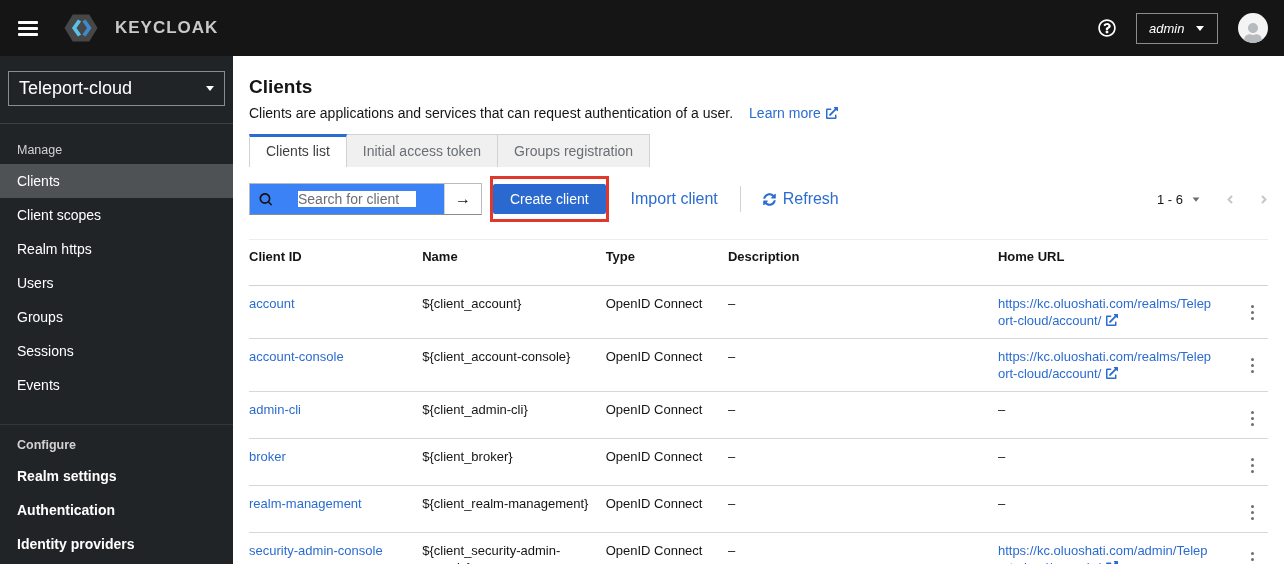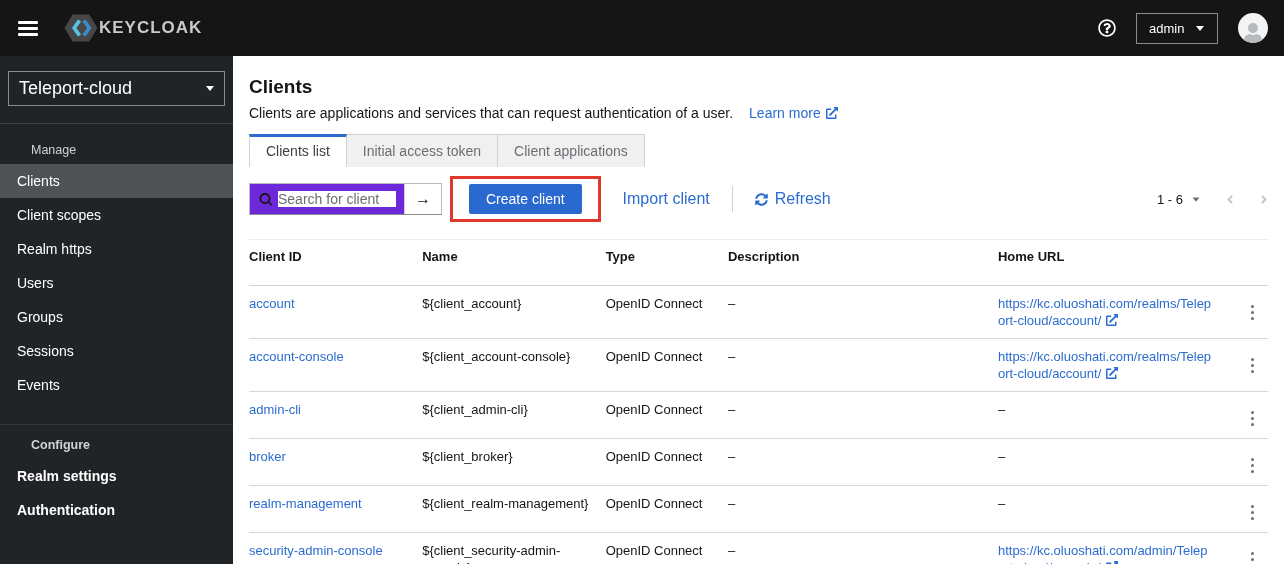--- a/index.html
+++ b/index.html
@@ -7,68 +7,68 @@
   body { font-family:"Liberation Sans", sans-serif; background:#fff; color:#151515; }
   .app { width:1284px; height:564px; display:flex; flex-direction:column; }
 
   
   .topbar { height:56px; background:#151515; display:flex; align-items:center; padding:0 16px; flex-shrink:0; }
   .hamburger { background:none; border:none; cursor:pointer; width:20px; height:15px;
     display:flex; flex-direction:column; justify-content:space-between; margin:0 26px 0 2px; }
   .hamburger span { display:block; height:3px; background:#fff; border-radius:1px; }
   .brand { display:flex; align-items:center; gap:1px; }
   .brand svg { width:34px; height:30px; }
-  .brand-text { color:#c9c9c9; font-weight:bold; font-size:17px; letter-spacing:1px; }
+  .brand-text { color:#c9c9c9; font-weight:bold; font-size:17px; letter-spacing:1px;margin-left:16px; }
   .topbar-right { margin-left:auto; display:flex; align-items:center; gap:20px; }
   .icon-btn { background:none; border:none; cursor:pointer; display:flex; align-items:center; }
   .icon-btn svg { width:18px; height:18px; fill:#fff; }
   .user-dropdown { background:transparent; border:1px solid #8a8d90; color:#fff; font-size:13px;
-    padding:7px 12px; display:flex; align-items:center; gap:12px; cursor:pointer; min-width:82px; }
+    padding:7px 12px; display:flex; align-items:center; gap:12px; cursor:pointer; min-width:82px;font-style:italic; }
   .caret-down { width:0; height:0; border-left:4px solid transparent; border-right:4px solid transparent;
     border-top:5px solid currentColor; display:inline-block; }
   .avatar { width:30px; height:30px; border-radius:50%; background:#f4f4f4; overflow:hidden;
     display:flex; align-items:flex-end; justify-content:center; }
   .avatar svg { width:18px; height:20px; fill:#b8bbbe; }
 
   
   .body { flex:1; display:flex; min-height:0; }
 
   
   .sidebar { width:233px; background:#212427; flex-shrink:0; display:flex; flex-direction:column; overflow:hidden; }
   .realm-block { padding:15px 8px 17px; border-bottom:1px solid #3c3f42; }
   .realm-selector { width:100%; background:transparent; border:1px solid #8a8d90; color:#fff;
     font-size:18px; padding:6px 10px; display:flex; align-items:center; justify-content:space-between; cursor:pointer; }
   .nav { padding-top:10px; }
-  .nav-section-label { color:#d2d2d2; font-size:12.5px; padding:9px 17px 7px;margin-left:14px; }
+  .nav-section-label { color:#d2d2d2; font-size:12.5px; padding:9px 17px 7px; }
   .nav-item { color:#fff; font-size:14px; line-height:16px; padding:9px 17px; cursor:pointer; }
   .nav-item.selected { background:#4f5255; }
   .nav-section + .nav-section { margin-top:22px; border-top:1px solid #34373a; padding-top:4px;font-weight:bold; }
 
   
   .content { flex:1; background:#fff; padding:20px 16px 0; overflow:hidden; display:flex; flex-direction:column; }
   .page-title { font-size:19px; font-weight:bold; color:#151515; }
   .page-desc { margin-top:7px; font-size:14px; display:flex; align-items:center; gap:16px; }
   .link { color:#2b6cd0; text-decoration:none; cursor:pointer; }
   .ext-icon { width:12px; height:12px; fill:currentColor; margin-left:5px; vertical-align:-1px; }
 
   .tabs { margin-top:13px; display:flex; }
   .tab { font-size:14px; padding:8px 16px; background:#f0f0f0; color:#6a6e73; cursor:pointer;
     border:1px solid #d2d2d2; border-bottom:none; border-left:none; }
   .tab:first-child { border-left:1px solid #d2d2d2; }
   .tab.active { background:#fff; color:#404040; border-top:3px solid #2b6cd0; padding-top:6px; }
 
   .toolbar { margin-top:9px; display:flex; align-items:center; padding-bottom:8px; }
   .search-group { display:flex; align-items:center; height:32px; border:1px solid #b9bcbf;
-    border-bottom-color:#8a8d90; background:#6d28d9; }
+    border-bottom-color:#8a8d90; background:#3b82f6;gap:20px; }
   .search-group .search-icon { width:13px; height:13px; fill:#151515; margin:0 6px 0 9px; flex-shrink:0; }
   .search-input { border:none; outline:none; font-size:14px; width:118px; color:#151515; font-family:inherit; }
   .search-input::placeholder { color:#6a6e73; }
   .search-submit { width:37px; height:100%; background:#fff; border:none; border-left:1px solid #d2d2d2;
     font-size:16px; color:#151515; cursor:pointer; margin-left:8px; }
-  .annotation-box { border:3px solid #e0382c; padding:5px 16px; margin-left:8px; }
+  .annotation-box { border:3px solid #e0382c; padding:5px 0; margin-left:8px; }
   .btn-primary { background:#2a6ad0; color:#fff; border:none; border-radius:2px; font-size:14px;
     font-family:inherit; padding:7px 17px; cursor:pointer; }
   .toolbar-link { font-size:16px; margin-left:22px; display:flex; align-items:center; gap:7px; }
   .toolbar-link svg { width:13px; height:13px; fill:currentColor; }
   .divider-v { width:1px; height:26px; background:#d2d2d2; margin-left:22px; }
 
   .pagination { display:flex; align-items:center; font-size:13px; color:#151515; }
   .pagination.top { margin-left:auto; }
   .pag-range { background:none; border:none; font-size:13px; color:#151515; font-family:inherit;
     display:flex; align-items:center; gap:9px; cursor:pointer; }
@@ -140,39 +140,40 @@
             <div class="nav-item">Realm https</div>
             <div class="nav-item">Users</div>
             <div class="nav-item">Groups</div>
             <div class="nav-item">Sessions</div>
             <div class="nav-item">Events</div>
           </div>
           <div class="nav-section">
             <div class="nav-section-label">Configure</div>
             <div class="nav-item">Realm settings</div>
             <div class="nav-item">Authentication</div>
+            <div class="nav-item">Identity providers</div>
           </div>
         </div>
     </nav>
 
     <main class="content">
       <h1 class="page-title">Clients</h1>
       <div class="page-desc">
         <span>Clients are applications and services that can request authentication of a user.</span>
         <a class="link">
           <span>Learn more</span><svg class="ext-icon" viewBox="0 0 512 512">
               <path d="M432 320h-32a16 16 0 0 0-16 16v112H64V128h144a16 16 0 0 0 16-16V80a16 16 0 0 0-16-16H48a48 48 0 0 0-48 48v352a48 48 0 0 0 48 48h352a48 48 0 0 0 48-48V336a16 16 0 0 0-16-16zM488 0H360c-21.4 0-32.1 25.9-17 41l35.7 35.7L135 320.4a24 24 0 0 0 0 34l22.7 22.7a24 24 0 0 0 34 0L435.3 133.3 471 169c15 15 41 4.5 41-17V24a24 24 0 0 0-24-24z"></path>
             </svg>
         </a>
       </div>
 
       <div class="tabs" id="tabs-root">
           <button class="tab active">Clients list</button>
           <button class="tab">Initial access token</button>
-          <button class="tab">Client applications</button>
+          <button class="tab">Groups registration</button>
         </div>
 
       <div class="toolbar">
         <div class="search-group">
           <svg class="search-icon" viewBox="0 0 512 512">
               <path d="M505 442.7L405.3 343c28.4-34.9 45.7-79 45.7-127C451 96.5 354.5 0 235.5 0S20 96.5 20 215.5 116.5 431 235.5 431c48 0 92.1-17.3 127-45.7L462.3 485c9.4 9.4 24.6 9.4 33.9 0l8.8-8.8c9.4-9.4 9.4-24.6 0-33.5zM235.5 367C151.9 367 84 299.1 84 215.5S151.9 64 235.5 64 387 131.9 387 215.5 319.1 367 235.5 367z"></path>
             </svg>
           <input class="search-input" placeholder="Search for client" style="">
           <button class="search-submit">→</button>
         </div>

